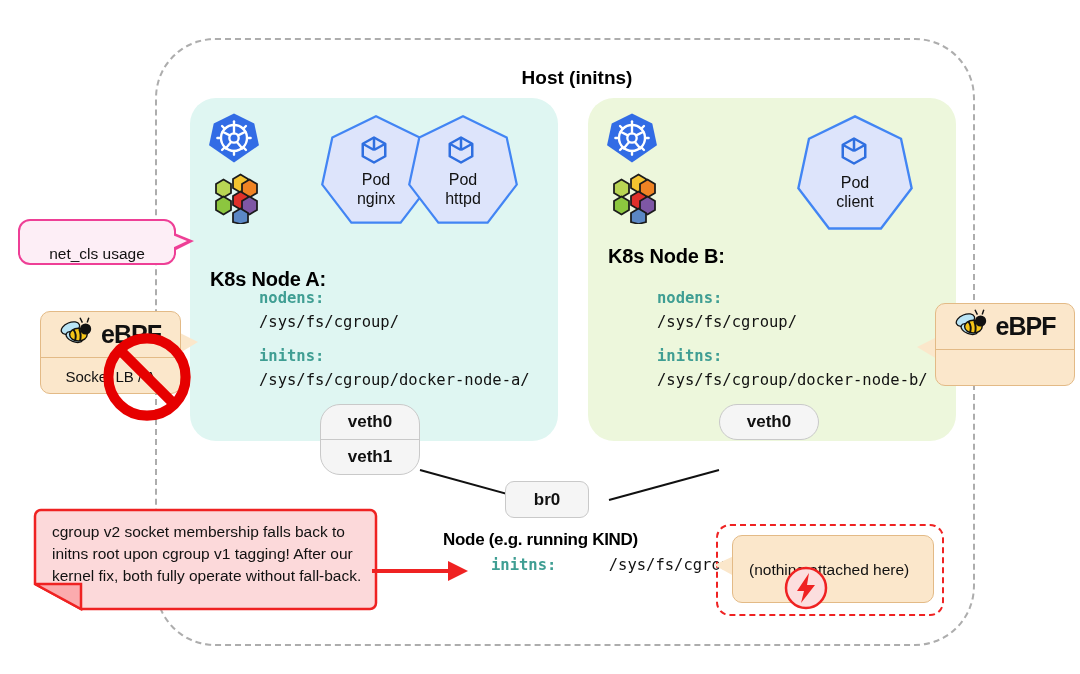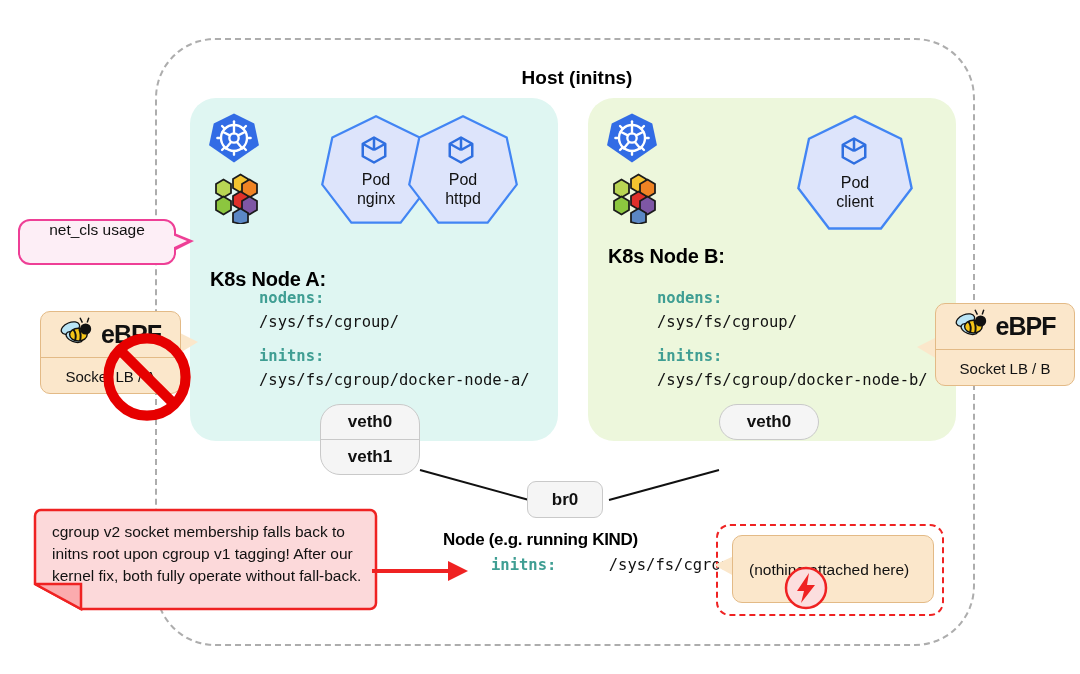--- a/index.html
+++ b/index.html
@@ -29,21 +29,21 @@
 
   
   .pod{position:absolute;}
   .pod svg{display:block;}
   .pod-text{position:absolute;left:0;width:100%;text-align:center;
             font-size:16px;line-height:19px;color:#111;}
 
   
   #netcls-bubble{left:18px;top:219px;width:158px;height:46px;
      background:#fdeef6;border:2.5px solid #ee3f96;border-radius:12px;
-     display:flex;align-items:flex-start;justify-content:center;
+     display:flex;align-items:flex-end;justify-content:center;
      font-size:15.5px;color:#111;box-sizing:border-box;}
   #netcls-tail{left:172px;top:232px;width:0;height:0;
      border-top:9px solid transparent;border-bottom:11px solid transparent;
      border-left:22px solid #ee3f96;}
   #netcls-tail-in{left:170px;top:234px;width:0;height:0;
      border-top:7px solid transparent;border-bottom:8px solid transparent;
      border-left:17px solid #fdeef6;}
 
   
   .ebpf-card{background:#fbe7cb;border:1.3px solid #e3ba86;border-radius:10px;
@@ -67,21 +67,21 @@
 
   
   .veth-stack{background:#f5f5f5;border:1.3px solid #c9c9c9;border-radius:20px;
               box-sizing:border-box;width:100px;}
   .veth-cell{height:34px;display:flex;align-items:center;justify-content:center;
              font-size:17px;font-weight:bold;color:#111;}
   .veth-cell.divider{border-top:1.3px solid #c9c9c9;}
   #veth-left{left:320px;top:404px;}
   #veth-right{left:719px;top:404px;}
 
-  #br0{left:527px;top:481px;width:76px;height:37px;
+  #br0{left:505px;top:481px;width:84px;height:37px;
        background:#f5f5f5;border:1.3px solid #c9c9c9;border-radius:9px;
        display:flex;align-items:center;justify-content:center;
        font-size:17px;font-weight:bold;color:#111;box-sizing:border-box;}
 
   
   #red-note{left:33px;top:508px;width:345px;height:103px;}
   #red-note-text{left:52px;top:521px;width:315px;font-size:15.5px;
      line-height:22px;color:#111;}
 
   
@@ -284,21 +284,20 @@
         <ellipse cx="17" cy="25" rx="11" ry="6" fill="#b9e4f5" stroke="#111" stroke-width="1.6" transform="rotate(22 17 25)"></ellipse>
         <ellipse cx="22" cy="22" rx="11" ry="8" fill="#f5c518" stroke="#111" stroke-width="1.8"></ellipse>
         <path d="M16 16 Q20 22 18 29" stroke="#111" stroke-width="2.4" fill="none"></path>
         <path d="M23 15 Q26 22 24 30" stroke="#111" stroke-width="2.4" fill="none"></path>
         <circle cx="31" cy="15" r="7" fill="#111"></circle>
         <path d="M27 7 L24 1 M33 7 L35 1" stroke="#111" stroke-width="1.8"></path>
       </svg>
     </span>
     <span class="ebpf-word">eBPF</span>
   </div>
-  <div class="ebpf-bot">Socket LB / B</div>
 </div>
 
 <svg class="abs" style="left:0;top:0;width:1080px;height:674px;pointer-events:none;">
   <line x1="420" y1="470" x2="529" y2="500" stroke="#111" stroke-width="2"></line>
   <line x1="609" y1="500" x2="719" y2="470" stroke="#111" stroke-width="2"></line>
 </svg>
 
 <div class="abs veth-stack" id="veth-left">
   <div class="veth-cell">veth0</div>
   <div class="veth-cell divider">veth1</div>

